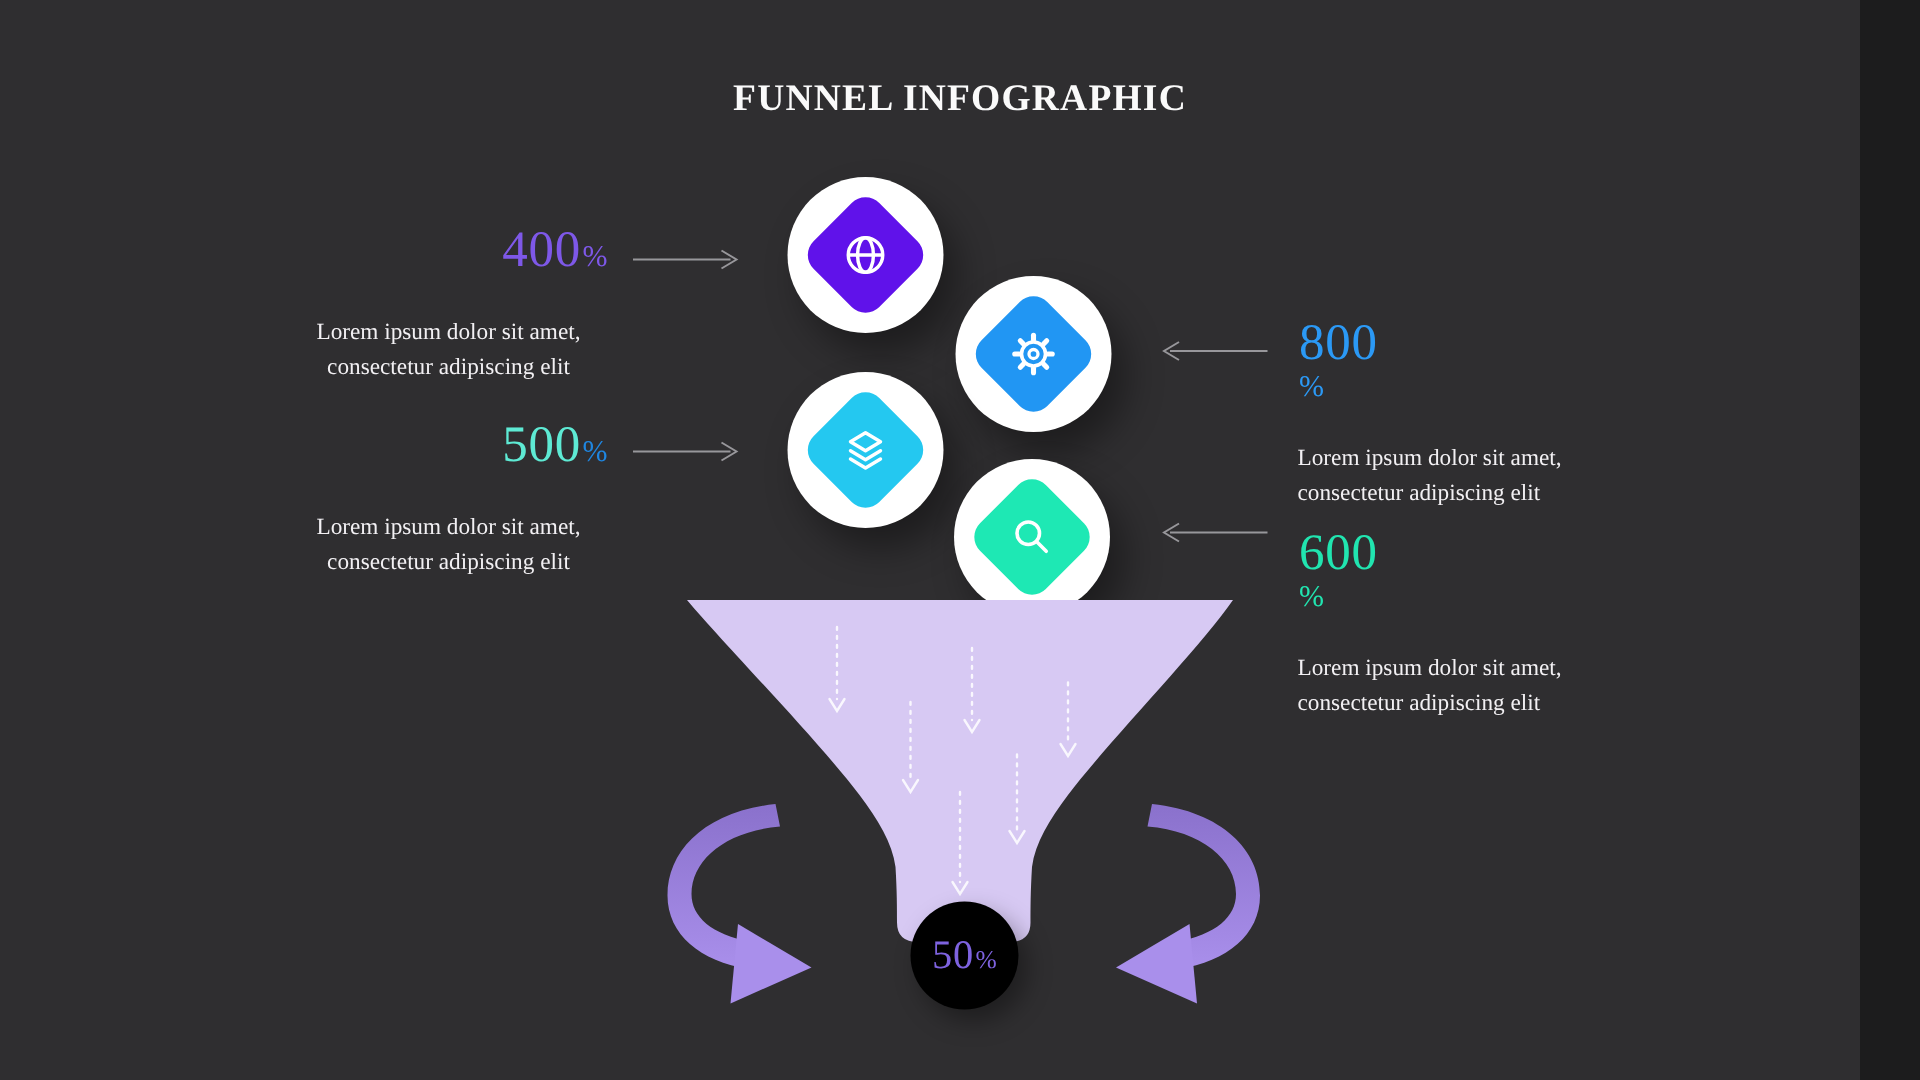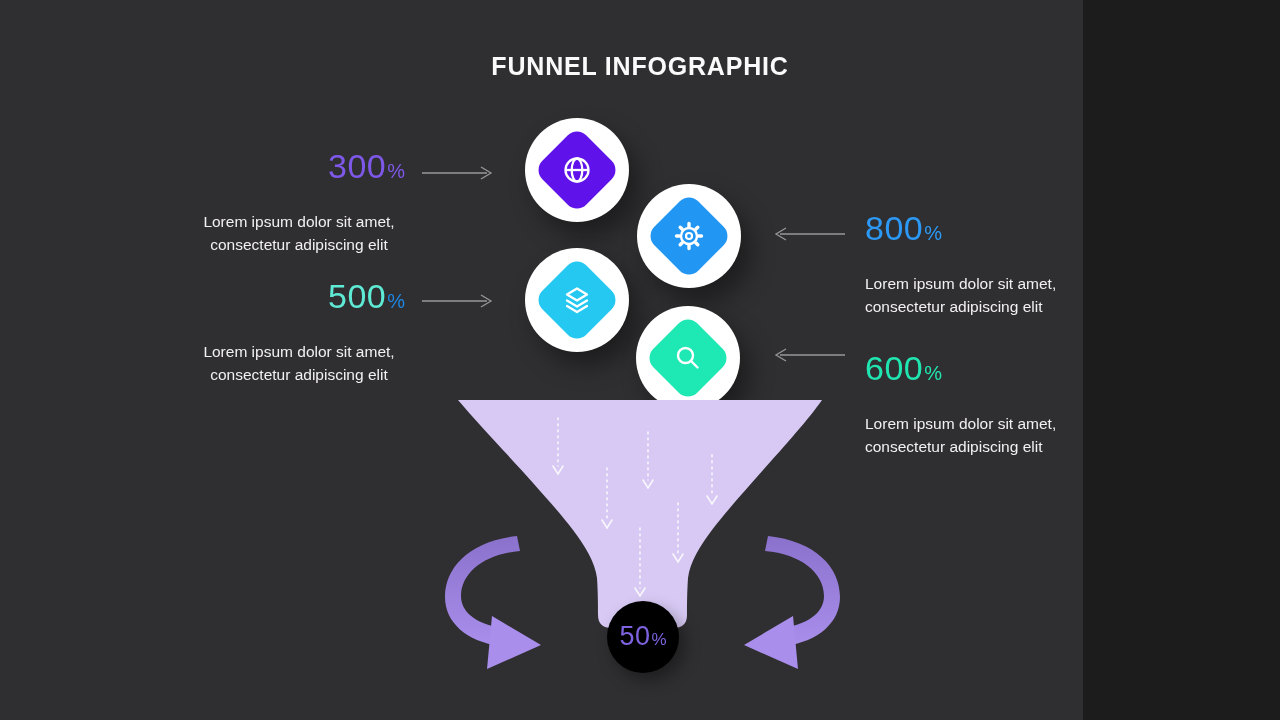--- a/index.html
+++ b/index.html
@@ -1,32 +1,32 @@
 <!DOCTYPE html>
 <html><head>
 <meta charset="utf-8">
 <style>
   html,body { margin:0; padding:0; background:#1c1c1d; }
   .slide {
-    position:relative; width:1083px; height:720px;
+    position:relative; width:1240px; height:720px;
     background:#2f2e30; overflow:hidden;
-    font-family:Liberation Sans, sans-serif;
+    font-family:Liberation Serif, serif;
   }
   .title {
     position:absolute; left:0; top:52px; width:1280px;
     text-align:center; color:#fafafa; font-size:25px; font-weight:800;
     letter-spacing:0.8px;
   }
   
   .block { position:absolute; }
   .block.left  { width:212px; }
   .block.right { width:230px; }
   .value-row { display:flex; align-items:baseline; line-height:1.1; }
   .block.left  .value-row { justify-content:flex-end; }
-  .block.right .value-row { justify-content:flex-start; }
+  .block.right .value-row { justify-content:space-between;flex-direction:column; }
   .value { font-size:34px; font-weight:500; letter-spacing:0.5px; }
   .pct   { font-size:20px; font-weight:500; margin-left:1px; }
   .desc {
     margin-top:25px; color:#f2f0f3; font-size:15.5px; line-height:23px;
     white-space:pre-line;
   }
   .block.left  .desc { text-align:center; }
   .block.right .desc { text-align:left; }
   
   .stage-circle {
@@ -53,21 +53,21 @@
 </style>
 </head>
 <body>
 
 <main class="slide">
 
   <div class="title">FUNNEL INFOGRAPHIC</div>
 
   <div class="block left" style="left:193px; top:148px;">
     <div class="value-row">
-      <span class="value" style="color: rgb(126, 88, 232);">300</span>
+      <span class="value" style="color: rgb(126, 88, 232);">400</span>
       <span class="pct" style="color: rgb(126, 88, 232);">%</span>
     </div>
     <div class="desc">Lorem ipsum dolor sit amet,
 consectetur adipiscing elit</div>
   </div>
 
   <div class="block right" style="left:865px; top:210px;">
     <div class="value-row">
       <span class="value" style="color: rgb(43, 153, 245);">800</span>
       <span class="pct" style="color: rgb(43, 153, 245);">%</span>

